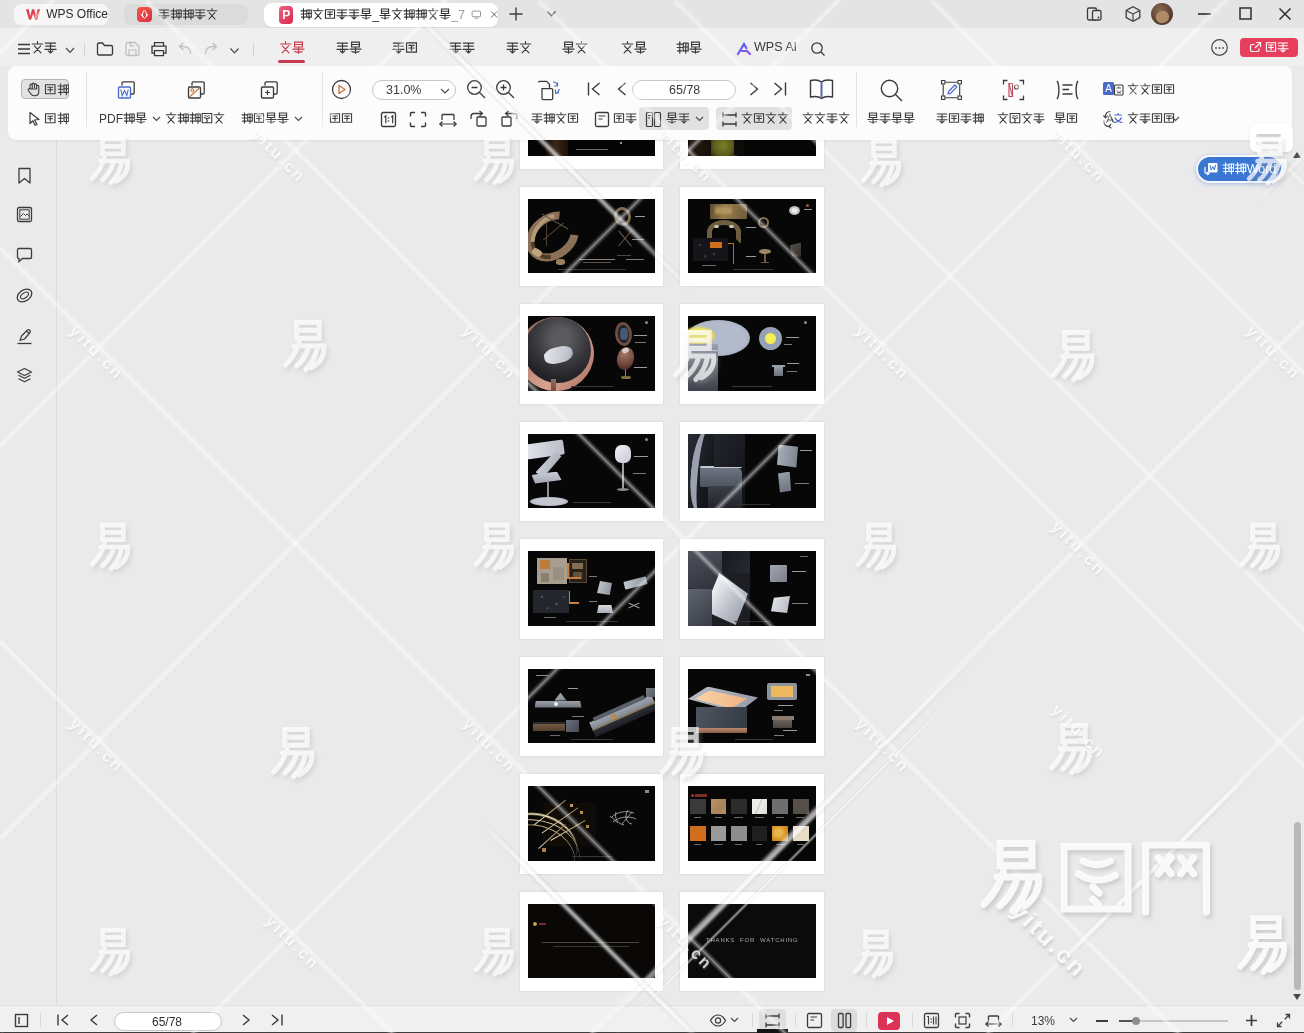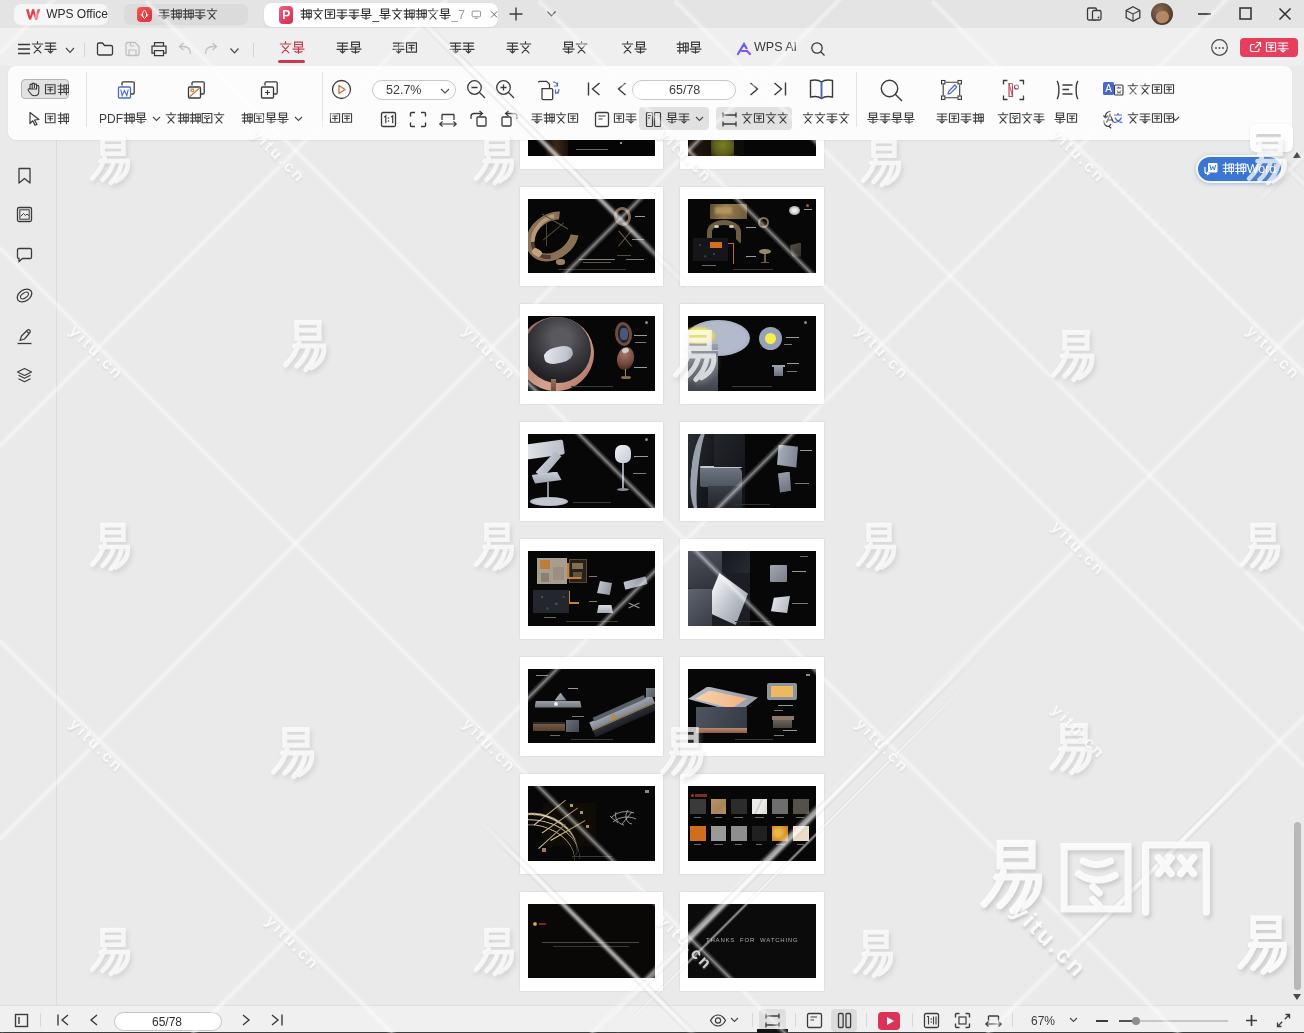--- a/index.html
+++ b/index.html
@@ -313,21 +313,21 @@
       <circle cx="10.5" cy="10.5" r="9" fill="none" stroke="#3a3a3a" stroke-width="1.3"></circle>
       <path d="M8 6.5 L14 10.5 L8 14.5 Z" fill="none" stroke="#c8703c" stroke-width="1.3" stroke-linejoin="round"></path>
     </svg>
     <span class="tbtxt" style="left:321px;top:46px"><svg width="12" height="12" viewBox="0 0 10 10" style="vertical-align: -0.12em;">
         <path d="M1.2 1.4 H8.8 V8.6 H1.2 Z M3 3.4 H7 M3 5.4 H7 M5 3.4 V7.2" stroke="rgb(60, 60, 60)" fill="none" stroke-width="0.9" stroke-linecap="round"></path>
       </svg><svg width="12" height="12" viewBox="0 0 10 10" style="vertical-align: -0.12em;">
         <path d="M1.2 1.4 H8.8 V8.6 H1.2 Z M3 3.4 H7 M3 5.4 H7 M5 3.4 V7.2" stroke="rgb(60, 60, 60)" fill="none" stroke-width="0.9" stroke-linecap="round"></path>
       </svg></span>
 
     <div class="abs" style="left:364px;top:14px;width:84px;height:20px;border:1px solid #c9c8c8;border-radius:10px;background:#fff"></div>
-    <span class="tbtxt" style="left:378px;top:17px;font-size:12.5px">52.7%</span>
+    <span class="tbtxt" style="left:378px;top:17px;font-size:12.5px">31.0%</span>
     <svg class="abs" style="left:432px;top:22px" width="10" height="7" viewBox="0 0 10 7">
       <path d="M1 1 L5 5 L9 1" stroke="#4a4a4a" stroke-width="1.1" fill="none"></path>
     </svg>
 
     <svg class="abs" style="left:458px;top:13px" width="21" height="21" viewBox="0 0 21 21">
       <circle cx="8.5" cy="8.5" r="6.8" fill="none" stroke="#3a3a3a" stroke-width="1.3"></circle>
       <path d="M13.5 13.5 L19 19 M5.5 8.5 H11.5" stroke="#3a3a3a" stroke-width="1.3"></path>
     </svg>
     <svg class="abs" style="left:487px;top:13px" width="21" height="21" viewBox="0 0 21 21">
       <circle cx="8.5" cy="8.5" r="6.8" fill="none" stroke="#3a3a3a" stroke-width="1.3"></circle>
@@ -925,21 +925,21 @@
     </svg>
     <svg class="abs" style="left:954px;top:6px" width="17" height="17" viewBox="0 0 17 17">
       <path d="M5.5 1.5 H2.5 A1 1 0 0 0 1.5 2.5 V5.5 M11.5 1.5 H14.5 A1 1 0 0 1 15.5 2.5 V5.5 M1.5 11.5 V14.5 A1 1 0 0 0 2.5 15.5 H5.5 M15.5 11.5 V14.5 A1 1 0 0 1 14.5 15.5 H11.5" fill="none" stroke="#3c3c3c" stroke-width="1.4"></path>
       <rect x="5" y="5" width="7" height="7" fill="none" stroke="#3c3c3c" stroke-width="1.2"></rect>
     </svg>
     <svg class="abs" style="left:984px;top:6px" width="19" height="17" viewBox="0 0 19 17">
       <path d="M4.5 4 H14.5 M4.5 4 V8.5 M14.5 4 V8.5" fill="none" stroke="#3c3c3c" stroke-width="1.3"></path>
       <path d="M1.5 12 H17.5 M4.5 9.5 L1.8 12 L4.5 14.5 M14.5 9.5 L17.2 12 L14.5 14.5" fill="none" stroke="#3c3c3c" stroke-width="1.2"></path>
     </svg>
     <div class="sdiv" style="left:1012px"></div>
-    <span class="abs" style="left:1031px;top:8px;font-size:12px;color:#3c3c3c">67%</span>
+    <span class="abs" style="left:1031px;top:8px;font-size:12px;color:#3c3c3c">13%</span>
     <svg class="abs" style="left:1069px;top:11px" width="9" height="6" viewBox="0 0 9 6">
       <path d="M1 1 L4.5 4.5 L8 1" stroke="#4a4a4a" stroke-width="1.2" fill="none"></path>
     </svg>
     <div class="abs" style="left:1096px;top:13.5px;width:12px;height:2.2px;background:#3c3c3c"></div>
     <div class="abs" style="left:1119px;top:13.8px;width:15px;height:2.4px;background:#4e535c"></div>
     <div class="abs" style="left:1134px;top:14.3px;width:94px;height:1.6px;background:#c7c6c6"></div>
     <div class="abs" style="left:1132px;top:10.5px;width:8px;height:8px;border-radius:50%;background:#8e8e8e"></div>
     <svg class="abs" style="left:1245px;top:8px" width="13" height="13" viewBox="0 0 13 13">
       <path d="M6.5 1 V12 M1 6.5 H12" stroke="#3c3c3c" stroke-width="1.7"></path>
     </svg>

